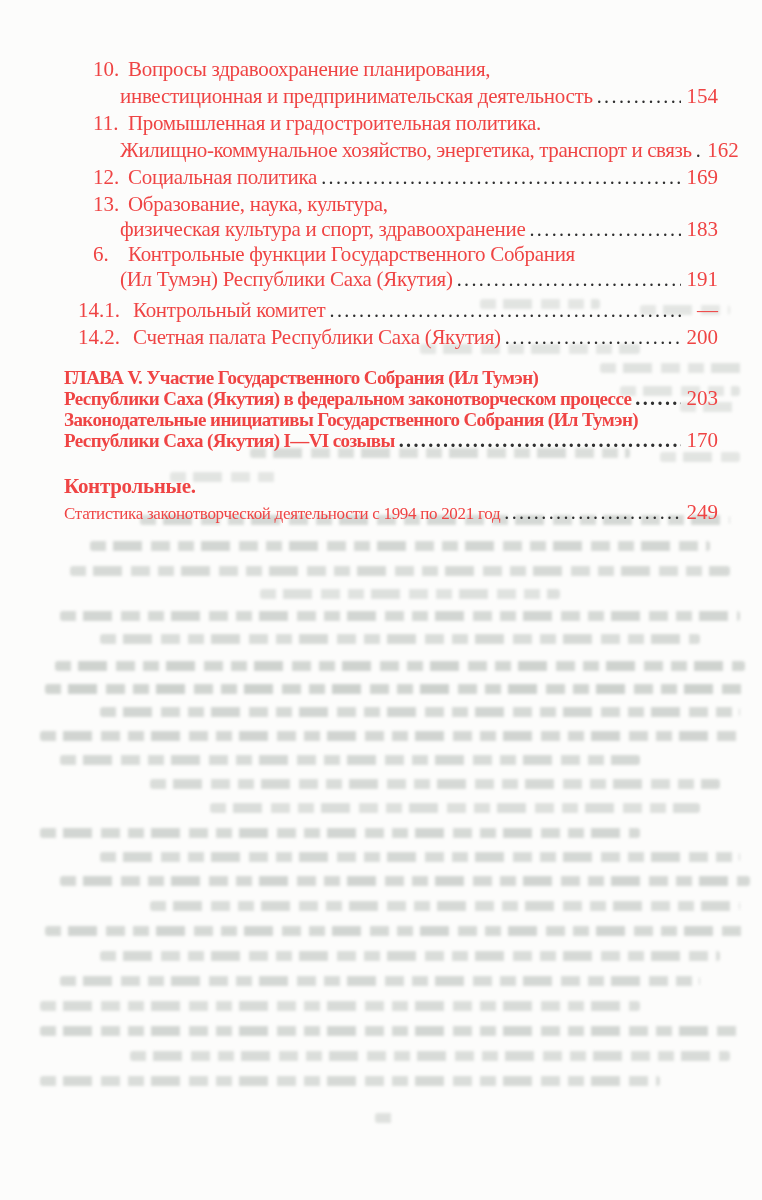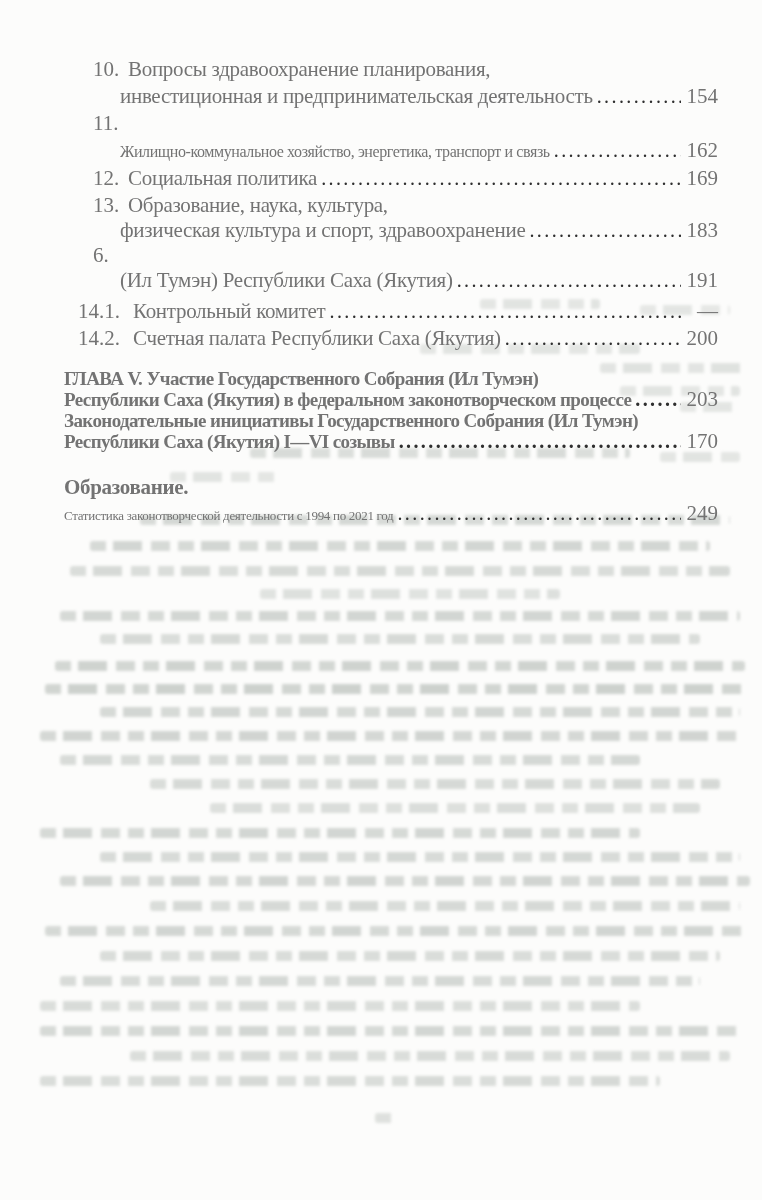--- a/index.html
+++ b/index.html
@@ -20,48 +20,48 @@
       #a8afa9 0px,#a8afa9 16px,transparent 16px,transparent 23px,
       #9fa7a1 23px,#9fa7a1 52px,transparent 52px,transparent 61px,
       #a8afa9 61px,#a8afa9 80px,transparent 80px,transparent 88px);
     filter:blur(1.4px);
   }
   
   .content{
     position:relative;z-index:1;
     box-sizing:border-box;width:762px;
     padding:56px 44px 0 64px;
-    color:#737373;
+    color:#ef4444;
     font-size:21px;
   }
   .row{display:flex;align-items:baseline;line-height:27px;white-space:nowrap;}
   .row .txt{flex:0 0 auto;letter-spacing:-0.3px;}
   .num{flex:0 0 auto;}
   .item-row .num{margin-left:29px;width:35px;}
   .sub-row .num{margin-left:14px;width:55px;}
   .cont-row{padding-left:56px;}
   .tight2{line-height:23px;}
-  .small-fit .txt{font-size:16px;letter-spacing:-0.4px;}
+  .small-fit .txt{font-size:21px;letter-spacing:-0.4px;}
   .leader{
     flex:1 1 0;min-width:6px;overflow:hidden;white-space:nowrap;
     margin:0 3px 0 4px;color:#2f2f2f;
   }
   .leader::after{
     content:"..................................................................................................";
     letter-spacing:2.4px;font-size:20px;
   }
   .bold .leader::after{font-weight:bold;}
   .pg{flex:0 0 auto;min-width:34px;text-align:right;font-weight:normal;}
   .bold{font-weight:bold;}
   .chapter{margin-top:16px;}
   .chapter .row{line-height:21px;}
   .chapter .txt{font-size:19px;letter-spacing:-0.6px;text-align:center;}
   .appendix{margin-top:22px;}
   .appendix .row{line-height:26px;}
-  .appendix .subline .txt{font-size:13px;letter-spacing:-0.3px;}
+  .appendix .subline .txt{font-size:17px;letter-spacing:-0.3px;}
   .spacer-small{height:6px;}
 </style>
 </head>
 <body>
 
 <div class="page">
 
   <div class="ghost-layer">
       <div class="ghost" style="top: 299px; left: 480px; width: 120px; opacity: 0.28;"></div>
       <div class="ghost" style="top: 305px; left: 640px; width: 90px; opacity: 0.26;"></div>
@@ -109,20 +109,21 @@
       <div class="row cont-row">
         <span class="txt">инвестиционная и предпринимательская деятельность</span>
         <span class="leader"></span>
         <span class="pg">154</span>
       </div>
     </div>
 
     <div>
       <div class="row item-row">
         <span class="num">11.</span>
+        <span class="txt">Промышленная и градостроительная политика.</span>
       </div>
       <div class="row cont-row small-fit">
         <span class="txt">Жилищно-коммунальное хозяйство, энергетика, транспорт и связь</span>
         <span class="leader"></span>
         <span class="pg">162</span>
       </div>
     </div>
 
     <div>
       <div class="row item-row">
@@ -141,20 +142,21 @@
       <div class="row cont-row tight2">
         <span class="txt">физическая культура и спорт, здравоохранение</span>
         <span class="leader"></span>
         <span class="pg">183</span>
       </div>
     </div>
 
     <div>
       <div class="row item-row">
         <span class="num">6.</span>
+        <span class="txt">Контрольные функции Государственного Собрания</span>
       </div>
       <div class="row cont-row tight2">
         <span class="txt">(Ил Тумэн) Республики Саха (Якутия)</span>
         <span class="leader"></span>
         <span class="pg">191</span>
       </div>
     </div>
 
     <div class="spacer-small"></div>
 
@@ -190,21 +192,21 @@
       </div>
       <div class="row">
         <span class="txt">Республики Саха (Якутия) I—VI созывы</span>
         <span class="leader"></span>
         <span class="pg">170</span>
       </div>
     </div>
 
     <div class="appendix">
       <div class="row">
-        <span class="txt bold">Образование.</span>
+        <span class="txt bold">Контрольные.</span>
       </div>
       <div class="row subline">
         <span class="txt">Статистика законотворческой деятельности с 1994 по 2021 год</span>
         <span class="leader"></span>
         <span class="pg">249</span>
       </div>
     </div>
 
   </div>
 </div>

